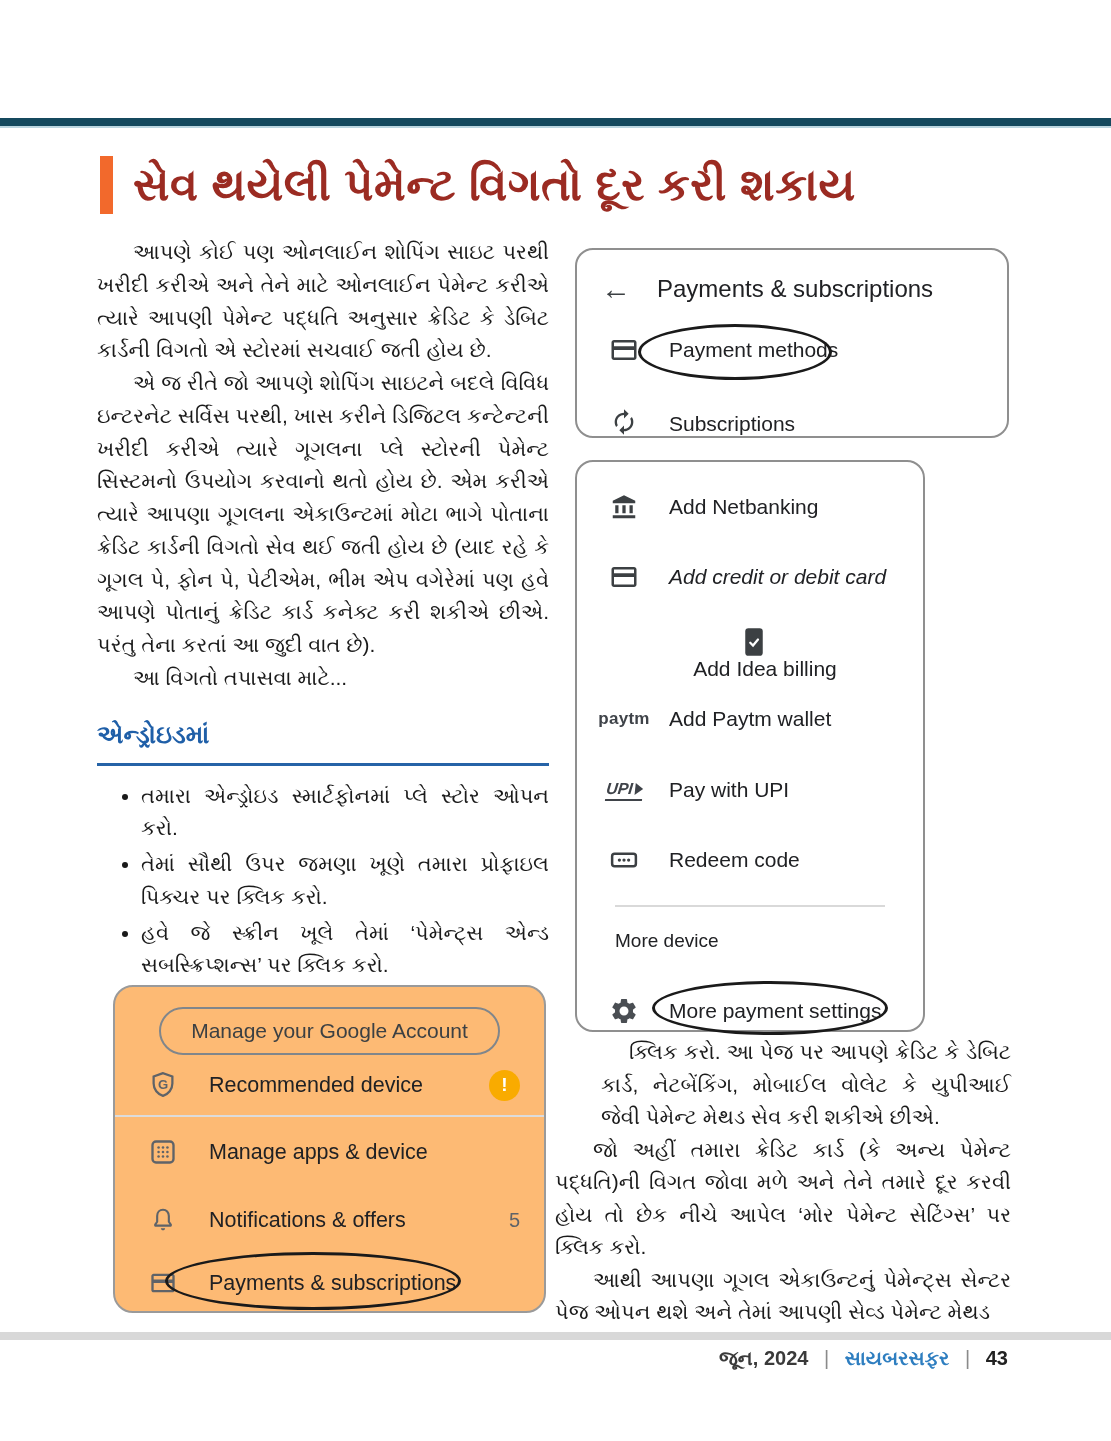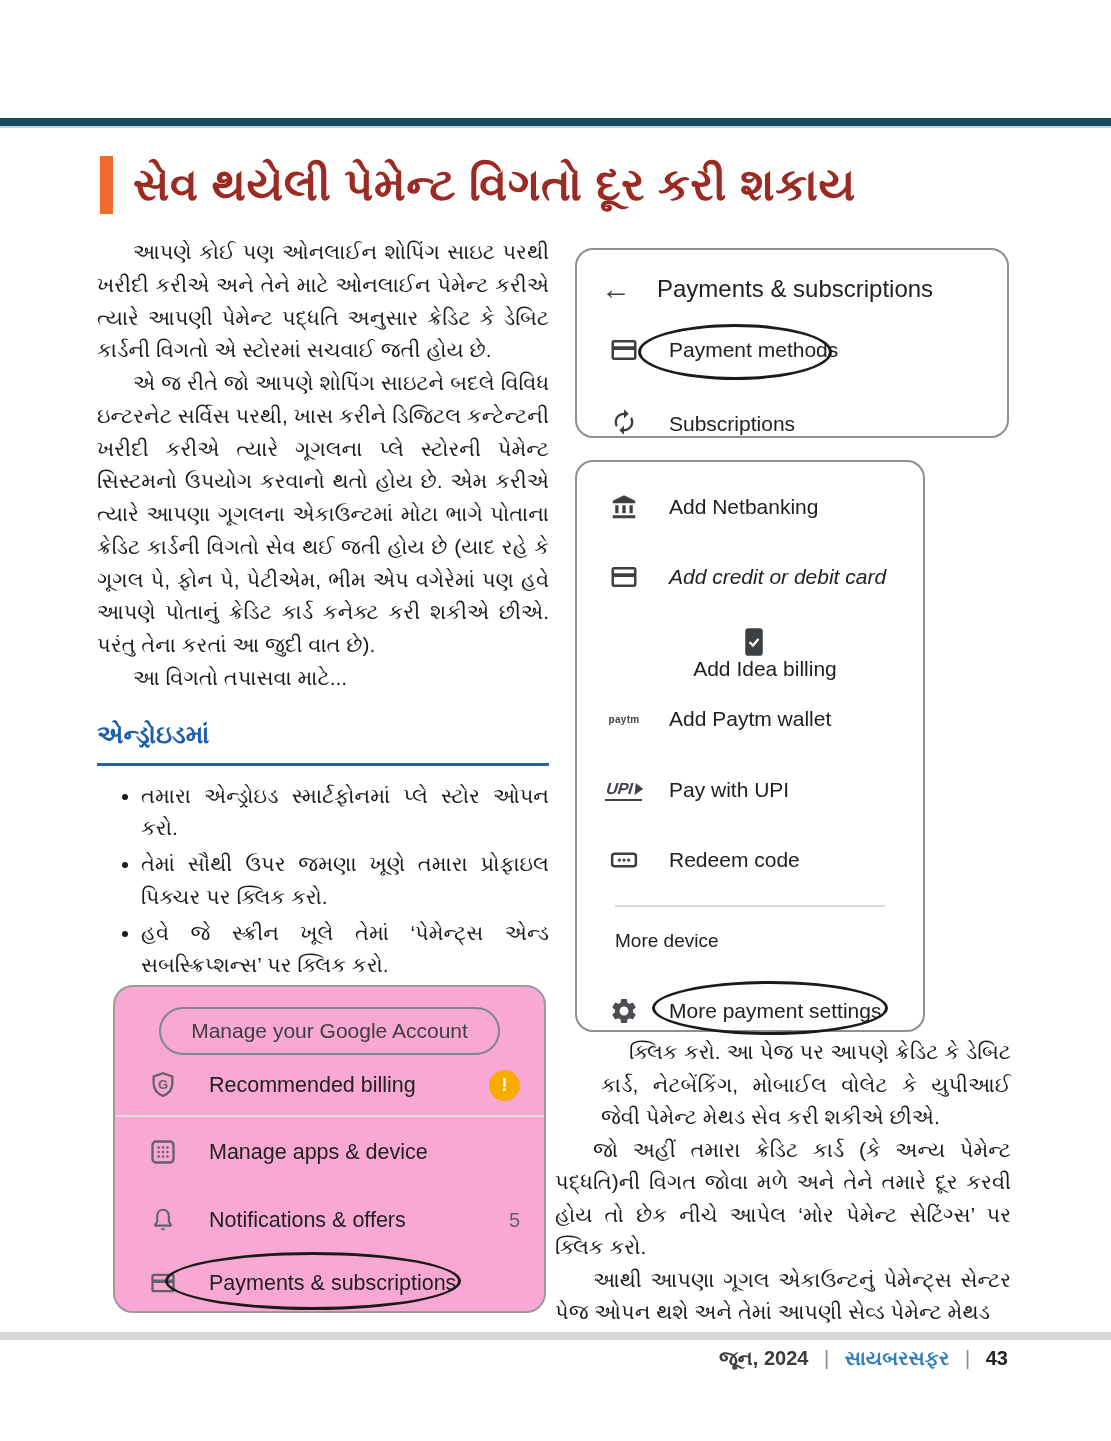--- a/index.html
+++ b/index.html
@@ -26,21 +26,21 @@
   
   .col-left{position:absolute;left:97px;top:236px;width:452px;font-size:21px;line-height:1.56;text-align:justify;}
   .col-left p{margin:0;text-indent:36px;}
   .section-heading{margin-top:20px;margin-bottom:14px;font-size:25px;font-weight:bold;color:var(--heading-blue);border-bottom:3px solid #2663A7;padding-bottom:9px;}
   .col-left ul{margin:6px 0 0 0;padding-left:44px;}
   .col-left li{margin-bottom:3px;}
   
   .card{position:absolute;background:#fff;border:2px solid #8F8F8F;border-radius:18px;}
   .card-payments{left:575px;top:248px;width:434px;height:190px;}
   .card-methods{left:575px;top:460px;width:350px;height:572px;}
-  .card-account{left:113px;top:985px;width:433px;height:328px;background:#f9a8d4;border-color:#9A9A9A;border-radius:20px;}
+  .card-account{left:113px;top:985px;width:433px;height:328px;background:#fdba74;border-color:#9A9A9A;border-radius:20px;}
   .card-header{position:absolute;top:24px;left:24px;display:flex;align-items:center;}
   .back-arrow{font-size:30px;color:#3C4043;width:42px;line-height:1;cursor:default;}
   .card-title{font-size:24px;color:var(--ui-ink);margin-left:14px;}
   .row{position:absolute;left:24px;right:16px;height:44px;display:flex;align-items:center;}
   .row .icon-cell{width:46px;display:flex;justify-content:center;align-items:center;flex:none;}
   .row .row-label{margin-left:22px;font-size:21px;color:var(--ui-ink);white-space:nowrap;}
   .divider-line{position:absolute;left:38px;right:38px;height:0;border-top:2px solid #D9D9D9;}
   .more-options{position:absolute;left:38px;font-size:19px;color:var(--ui-ink);}
   
   .pill-button{display:block;width:max-content;margin:20px auto 0;border:2px solid #80868B;border-radius:28px;padding:10px 30px;font-size:21px;color:#3C4043;background:transparent;font-family:inherit;}
@@ -52,21 +52,21 @@
   .count-num{font-size:20px;color:var(--ui-gray);}
   .acct-divider{position:absolute;left:0;right:0;border-top:2px solid #DCDCDC;}
   
   .ellipse{position:absolute;border:3px solid #1A1A1A;border-radius:50%;background:transparent;}
   
   .col-right-text{position:absolute;left:555px;top:1036px;width:456px;font-size:21px;line-height:1.55;text-align:justify;}
   .col-right-text p{margin:0;}
   .rp-first{padding-left:46px;text-indent:28px;}
   .rp{text-indent:38px;}
   
-  .paytm-logo{font-weight:700;font-size:10px;color:#3F4349;letter-spacing:0.3px;}
+  .paytm-logo{font-weight:700;font-size:17px;color:#3F4349;letter-spacing:0.3px;}
   .upi-logo{font-style:italic;font-weight:800;font-size:16px;color:#3F4349;border-bottom:2px solid #3F4349;padding-bottom:1px;display:inline-flex;align-items:center;transform:skewX(-6deg);}
   .upi-arrow{width:0;height:0;border-left:8px solid #3F4349;border-top:6px solid transparent;border-bottom:6px solid transparent;margin-left:2px;}
   
   .footer-rule{position:absolute;top:1332px;left:0;width:1111px;height:8px;background:#D8D8D8;}
   .footer{position:absolute;top:1347px;right:103px;font-size:20px;font-weight:bold;color:#3A3A3A;white-space:nowrap;}
   .footer .sep{color:#8A8A8A;margin:0 10px;font-weight:normal;}
   .footer .brand{color:var(--footer-blue);}
   .footer .pagenum{color:#222;}
   svg{display:block;}
 </style>
@@ -183,21 +183,21 @@
 
 <div class="card card-account">
   <button class="pill-button">Manage your Google Account</button>
   <div class="acct-row" style="top:75px;">
     <span class="icon-cell">
       <svg width="30" height="30" viewBox="0 0 24 24">
           <path d="M12 2.5 4.5 5.2v5.6c0 4.7 3.2 8.5 7.5 9.9 4.3-1.4 7.5-5.2 7.5-9.9V5.2L12 2.5z" fill="none" stroke="#5F6368" stroke-width="1.8"></path>
           <text x="12" y="15.2" font-size="10.5" font-weight="bold" text-anchor="middle" fill="#5F6368" font-family="Liberation Sans, sans-serif">G</text>
         </svg>
     </span>
-    <span class="row-label">Recommended billing</span>
+    <span class="row-label">Recommended device</span>
     <span class="spacer"></span>
     <span class="alert-badge">!</span>
   </div>
   <div class="acct-divider" style="top:128px;"></div>
   <div class="acct-row" style="top:142px;">
     <span class="icon-cell">
       <svg width="28" height="28" viewBox="0 0 24 24">
           <rect x="3" y="3" width="18" height="18" rx="3" fill="none" stroke="#5F6368" stroke-width="2"></rect>
           <g fill="#5F6368">
             <circle cx="8.2" cy="8.2" r="1.1"></circle>

